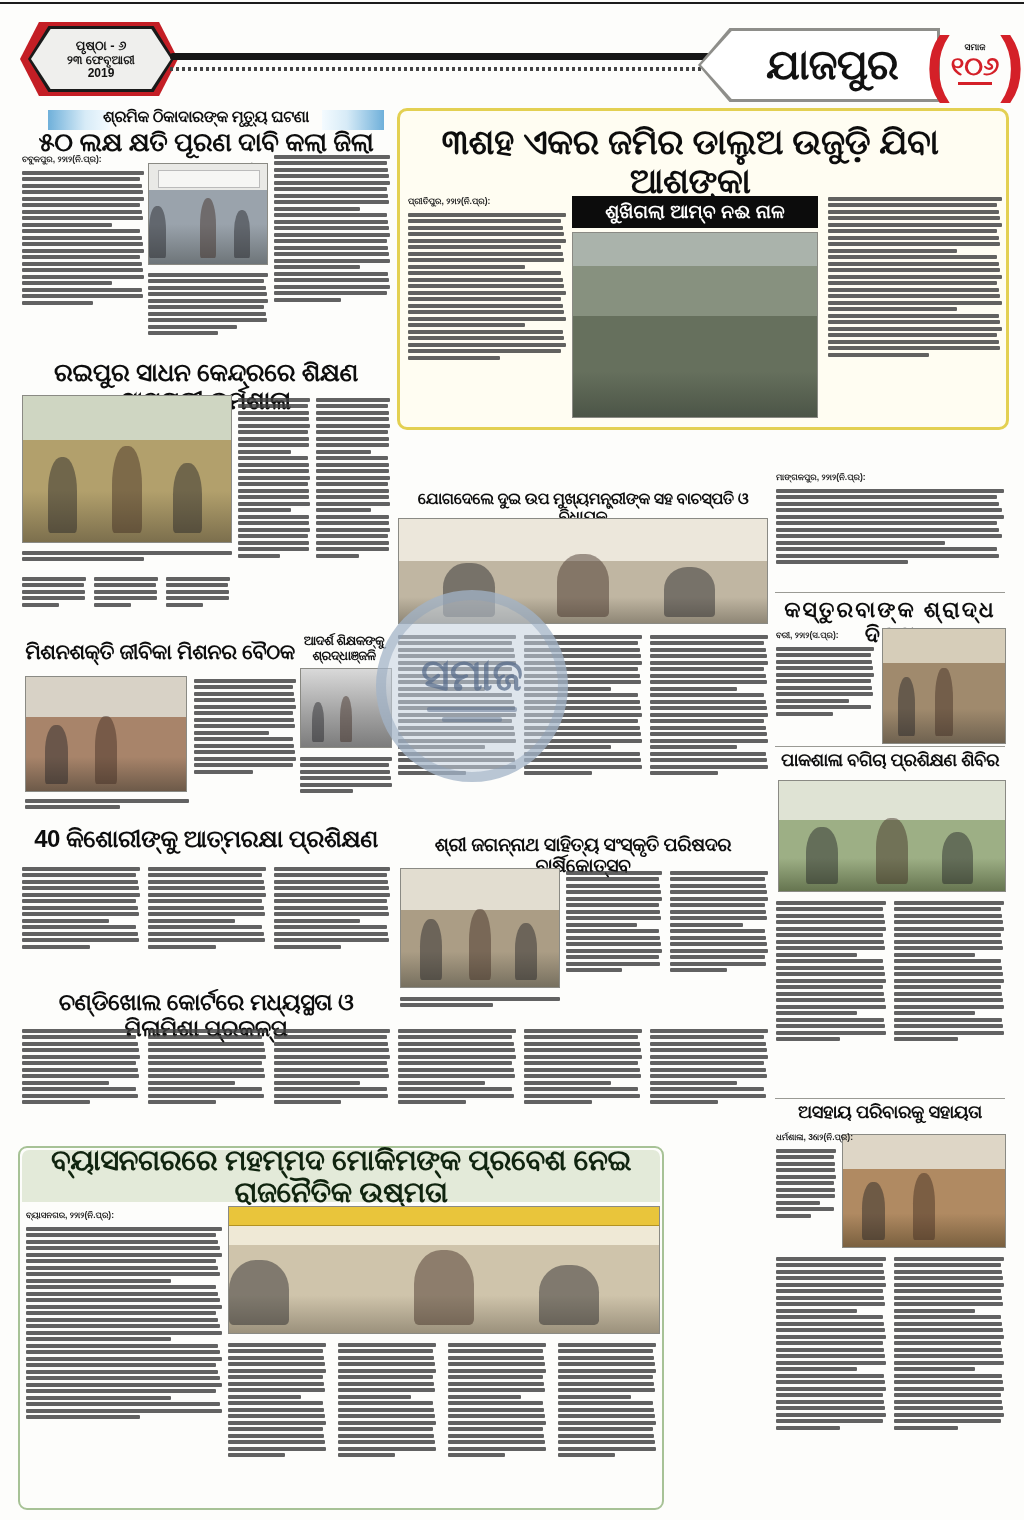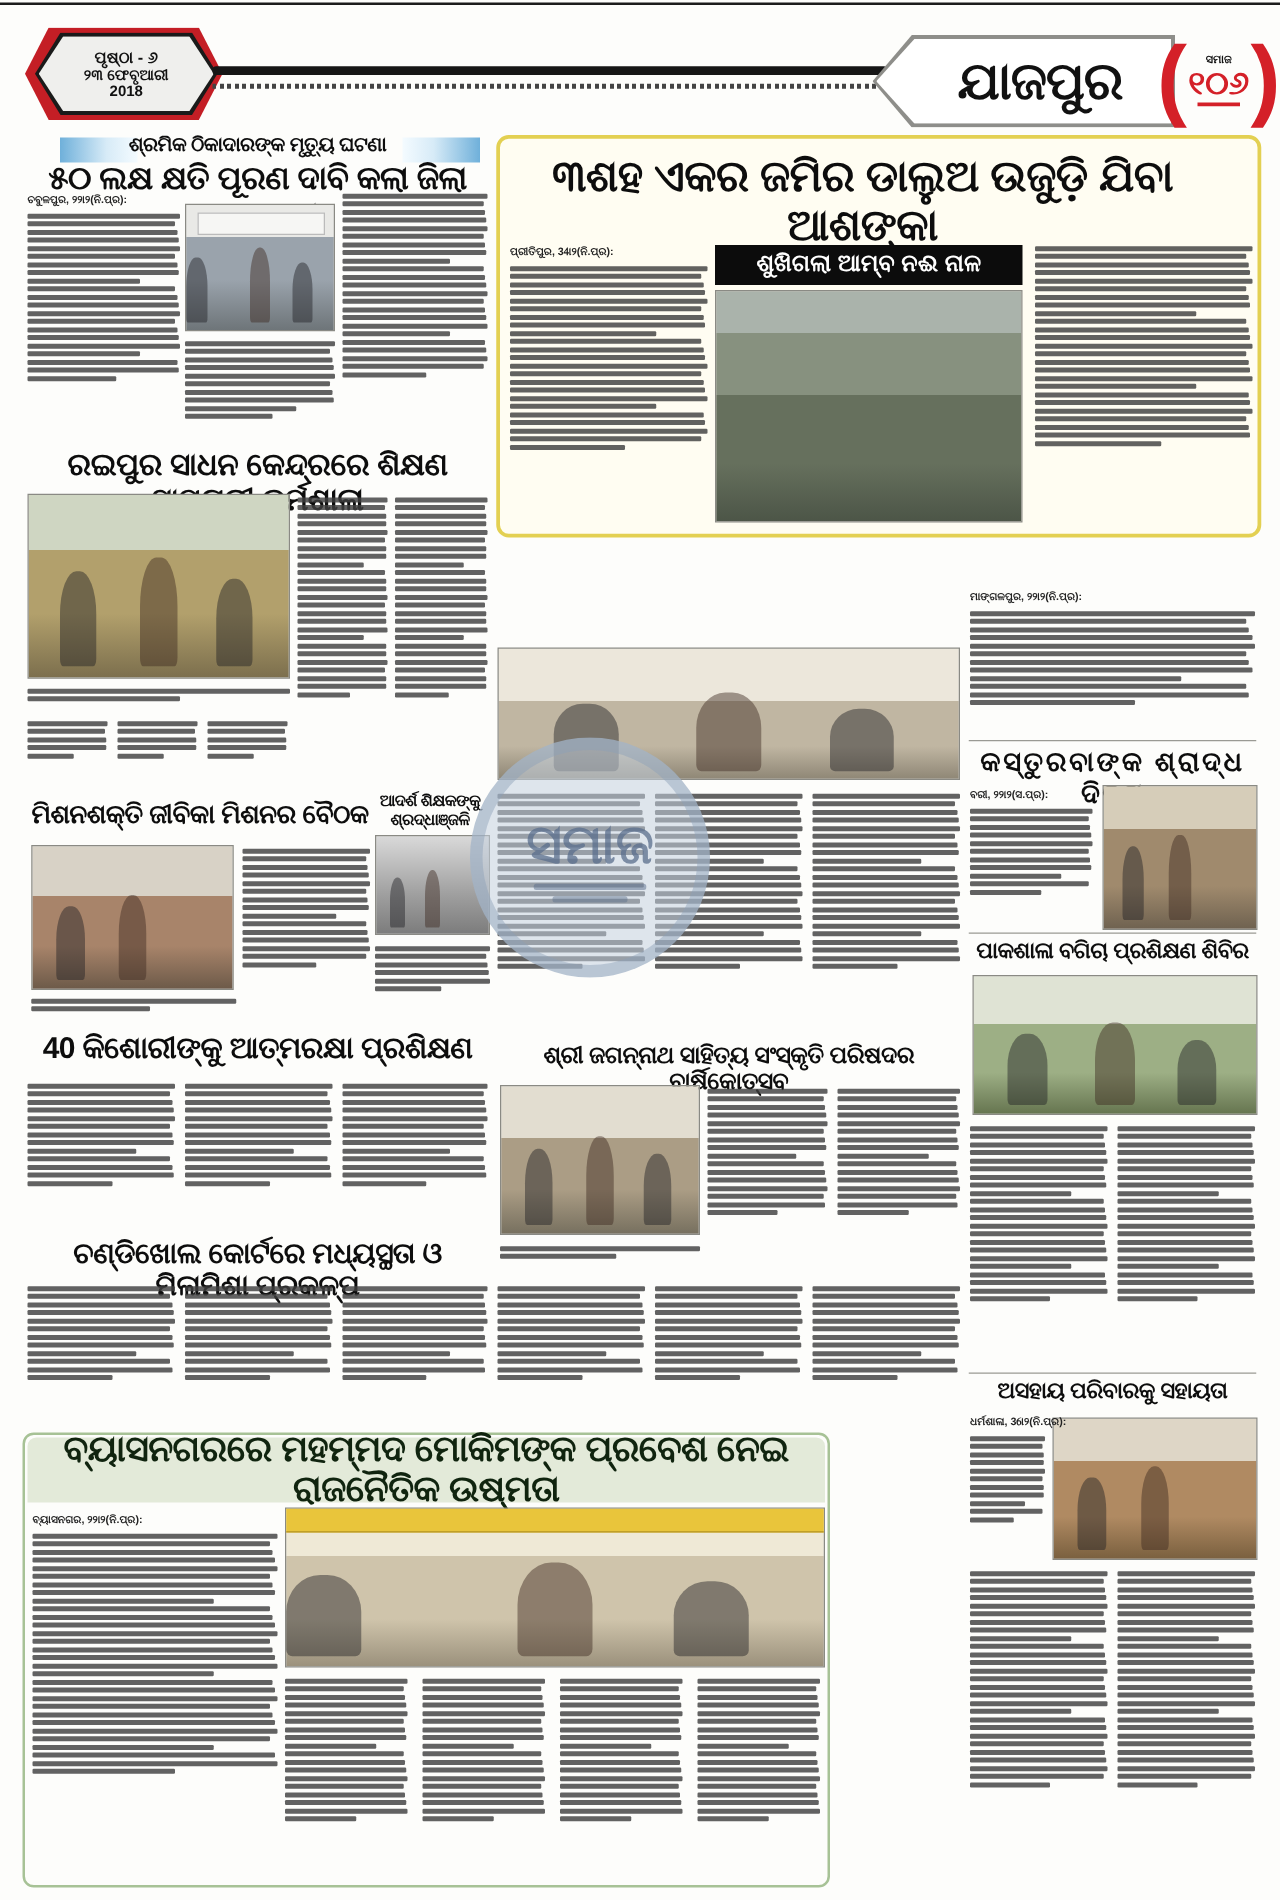--- a/index.html
+++ b/index.html
@@ -78,21 +78,21 @@
 <body>
 
 <div id="page">
   <div class="abs" id="topline"></div>
 
   <div class="abs" id="badge-red"></div>
   <div class="abs" id="badge-bk"></div>
   <div class="abs" id="badge">
     <div class="l1">ପୃଷ୍ଠା - ୬</div>
     <div class="l2">୨୩ ଫେବୃଆରୀ</div>
-    <div class="l2">2018</div>
+    <div class="l2">2019</div>
   </div>
   <div class="abs" id="hbar"></div>
   <div class="abs" id="hdots"></div>
   <div class="abs" id="mast-gray"></div>
   <div class="abs" id="mast">
     <div class="t">ଯାଜପୁର</div>
   </div>
   <div class="abs" id="brand">
     <span class="par">(</span>
     <span class="mid">
@@ -170,21 +170,21 @@
       <div class="tl" style="width: 74%;"></div>
       <div class="tl" style="width: 98%;"></div>
       <div class="tl" style="width: 99%;"></div>
       <div class="tl" style="width: 100%;"></div>
       <div class="tl" style="width: 97%;"></div>
       <div class="tl" style="width: 58%;"></div>
     </div>
 
   <div class="abs" id="ybox"></div>
   <div class="abs hl" style="left:391px;top:122px;width:598px;font-size:35px;">୩ଶହ ଏକର ଜମିର ଡାଲୁଅ ଉଜୁଡ଼ି ଯିବା ଆଶଙ୍କା</div>
-  <span class="dl" style="left:408px;top:196px;">ପ୍ରୀତିପୁର, 34ା୨(ନି.ପ୍ର):</span>
+  <span class="dl" style="left:408px;top:196px;">ପ୍ରୀତିପୁର, ୨୨ା୨(ନି.ପ୍ର):</span>
   <div class="tcol" style="left:408px;top:210px;width:158px;">
       <div class="tl" style="width: 100%;"></div>
       <div class="tl" style="width: 97%;"></div>
       <div class="tl" style="width: 98%;"></div>
       <div class="tl" style="width: 99%;"></div>
       <div class="tl" style="width: 100%;"></div>
       <div class="tl" style="width: 97%;"></div>
       <div class="tl" style="width: 98%;"></div>
       <div class="tl" style="width: 99%;"></div>
       <div class="tl" style="width: 74%;"></div>
@@ -446,20 +446,21 @@
       <div class="tl" style="width: 100%;"></div>
       <div class="tl" style="width: 97%;"></div>
       <div class="tl" style="width: 98%;"></div>
       <div class="tl" style="width: 99%;"></div>
       <div class="tl" style="width: 74%;"></div>
       <div class="tl" style="width: 97%;"></div>
       <div class="tl" style="width: 98%;"></div>
       <div class="tl" style="width: 58%;"></div>
     </div>
 
+  <div class="abs hl" style="left:398px;top:490px;width:370px;font-size:16px;">ଯୋଗଦେଲେ ଦୁଇ ଉପ ମୁଖ୍ୟମନ୍ତ୍ରୀଙ୍କ ସହ ବାଚସ୍ପତି ଓ ବିଧାୟକ</div>
   <div class="ph ph-stage" style="left:398px;top:518px;width:370px;height:106px;">
       <i class="fig"></i>
       <i class="fig"></i>
       <i class="fig"></i>
     </div>
   <div class="tcol" style="left:398px;top:632px;width:118px;">
       <div class="tl" style="width: 100%;"></div>
       <div class="tl" style="width: 97%;"></div>
       <div class="tl" style="width: 98%;"></div>
       <div class="tl" style="width: 99%;"></div>

